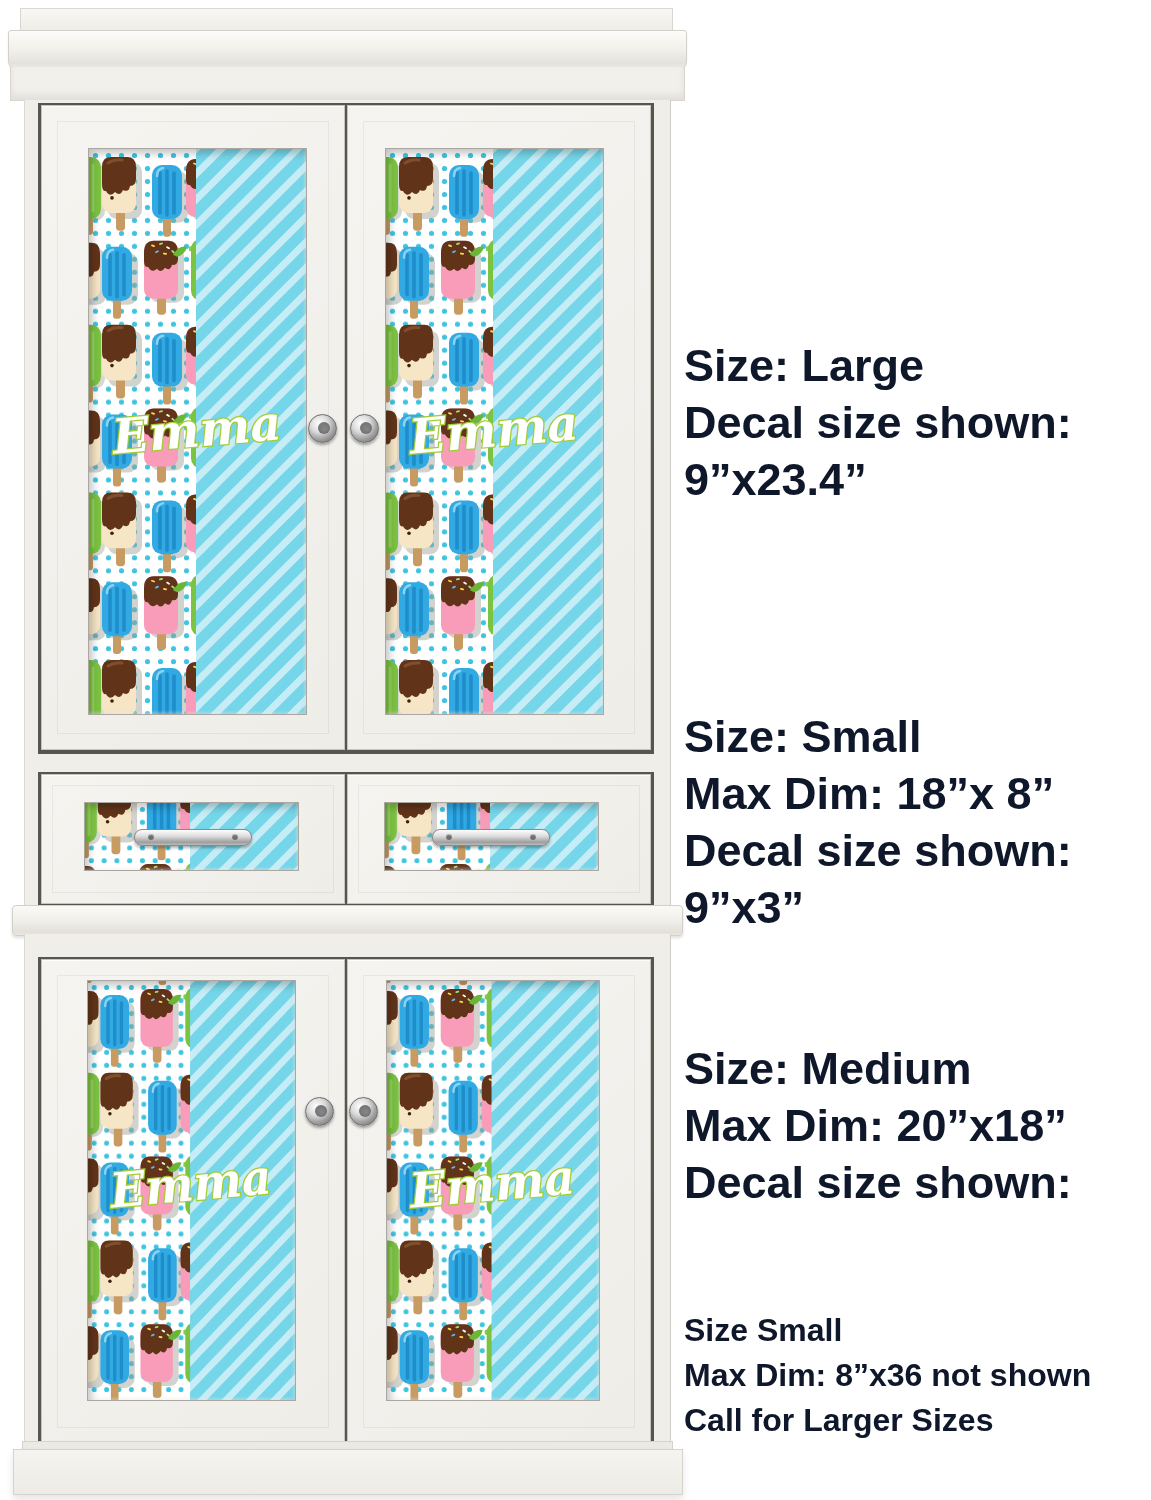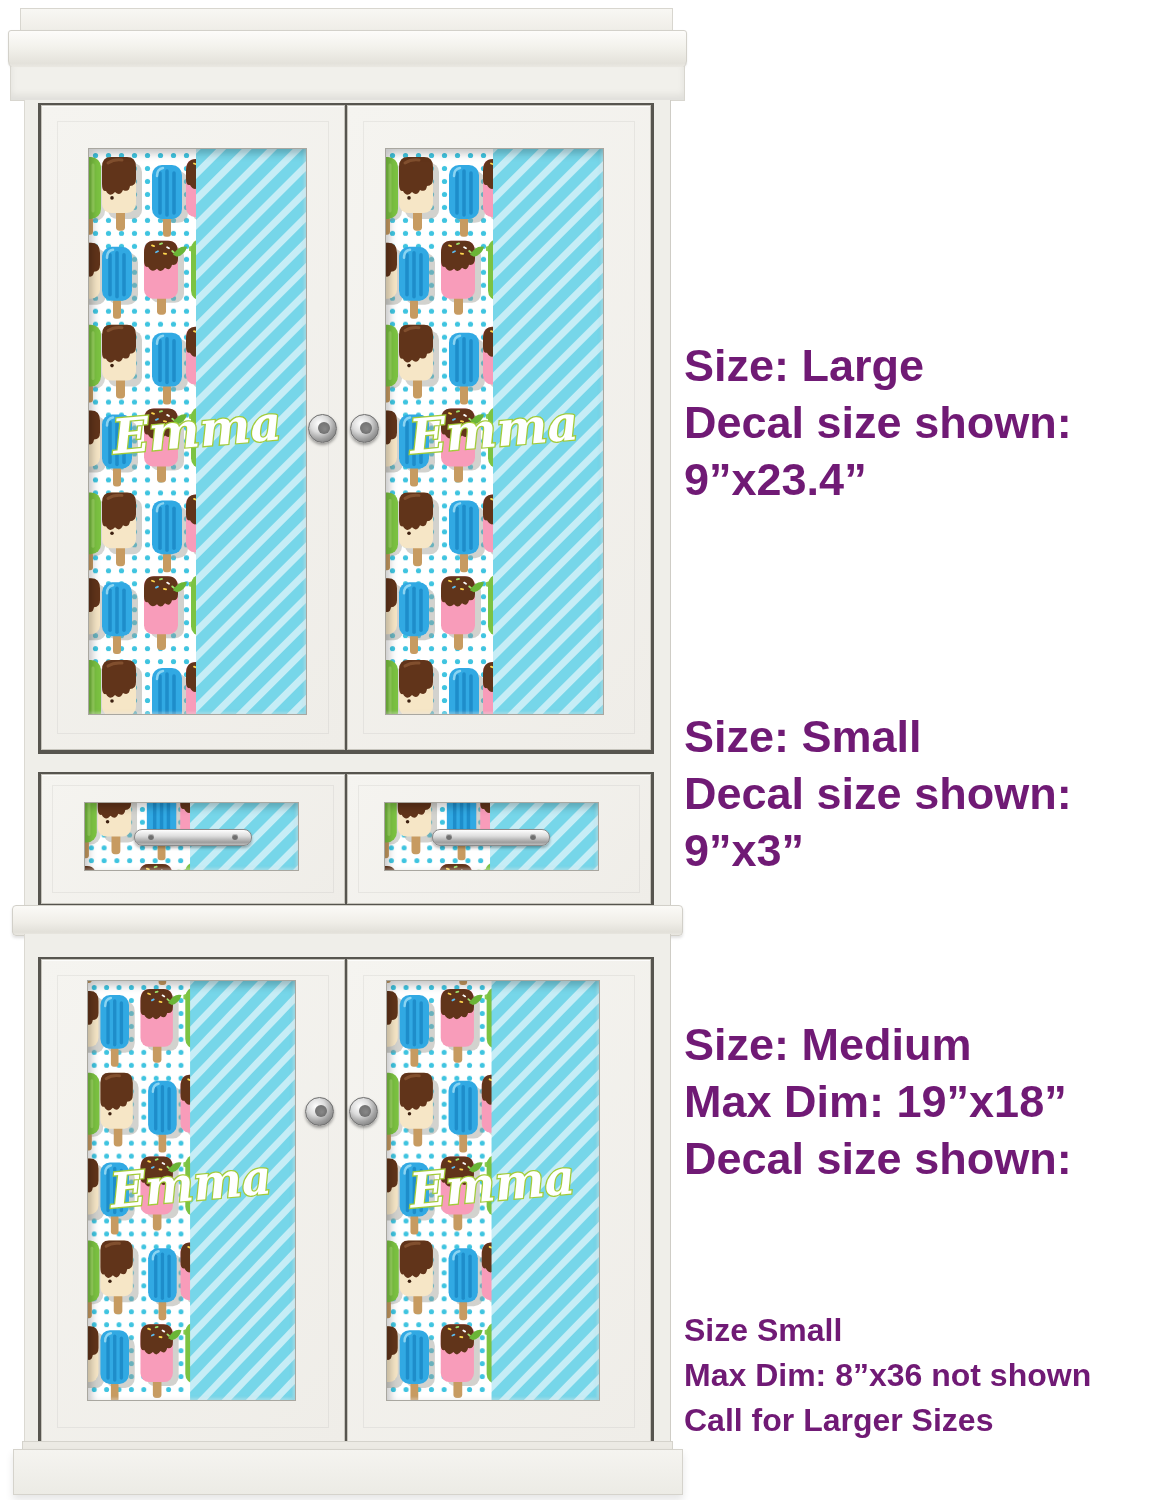--- a/index.html
+++ b/index.html
@@ -66,24 +66,24 @@
 
   .handle{position:absolute;width:116px;height:15px;border-radius:8px;
     background:linear-gradient(#fefefe,#dedede 40%,#9e9e9e 82%,#bcbcbc);
     border:1px solid #8a8a8a;box-shadow:0 2px 3px rgba(0,0,0,.30);}
   .handle::before,.handle::after{content:'';position:absolute;top:4px;width:6px;height:6px;border-radius:50%;
     background:#6e6e6e;box-shadow:inset 0 1px 1px rgba(255,255,255,.6);}
   .handle::before{left:13px;} .handle::after{right:13px;}
   #handle-l{left:134px;top:829px;} #handle-r{left:432px;top:829px;}
 
   
-  .size-block{position:absolute;left:684px;color:#701a75;font-weight:bold;
+  .size-block{position:absolute;left:684px;color:#0f172a;font-weight:bold;
     font-size:45px;line-height:57px;white-space:nowrap;}
   #size-xlarge{font-size:32px;line-height:45px;}
-  #size-large{top:337px;} #size-small{top:708px;} #size-medium{top:1016px;} #size-xlarge{top:1308px;}
+  #size-large{top:337px;} #size-small{top:708px;} #size-medium{top:1040px;} #size-xlarge{top:1308px;}
 
   .emma-text{font-family:"DejaVu Serif",serif;font-style:italic;font-weight:bold;}
   #defs-svg{position:absolute;width:0;height:0;}
 </style>
 </head>
 <body>
 
 <div id="stage">
 
   <svg id="defs-svg" aria-hidden="true">
@@ -255,26 +255,27 @@
   <div class="abs" id="base-lip"></div>
   <div class="abs" id="base"></div>
 
   <div class="size-block" id="size-large">
     <div>Size: Large</div>
     <div>Decal size shown:</div>
     <div>9”x23.4”</div>
   </div>
   <div class="size-block" id="size-small">
     <div>Size: Small</div>
+    <div>Max Dim: 18”x 8”</div>
     <div>Decal size shown:</div>
     <div>9”x3”</div>
   </div>
   <div class="size-block" id="size-medium">
     <div>Size: Medium</div>
-    <div>Max Dim: 19”x18”</div>
+    <div>Max Dim: 20”x18”</div>
     <div>Decal size shown:</div>
   </div>
   <div class="size-block" id="size-xlarge">
     <div>Size Small</div>
     <div>Max Dim: 8”x36 not shown</div>
     <div>Call for Larger Sizes</div>
   </div>
 
 </div>
 

